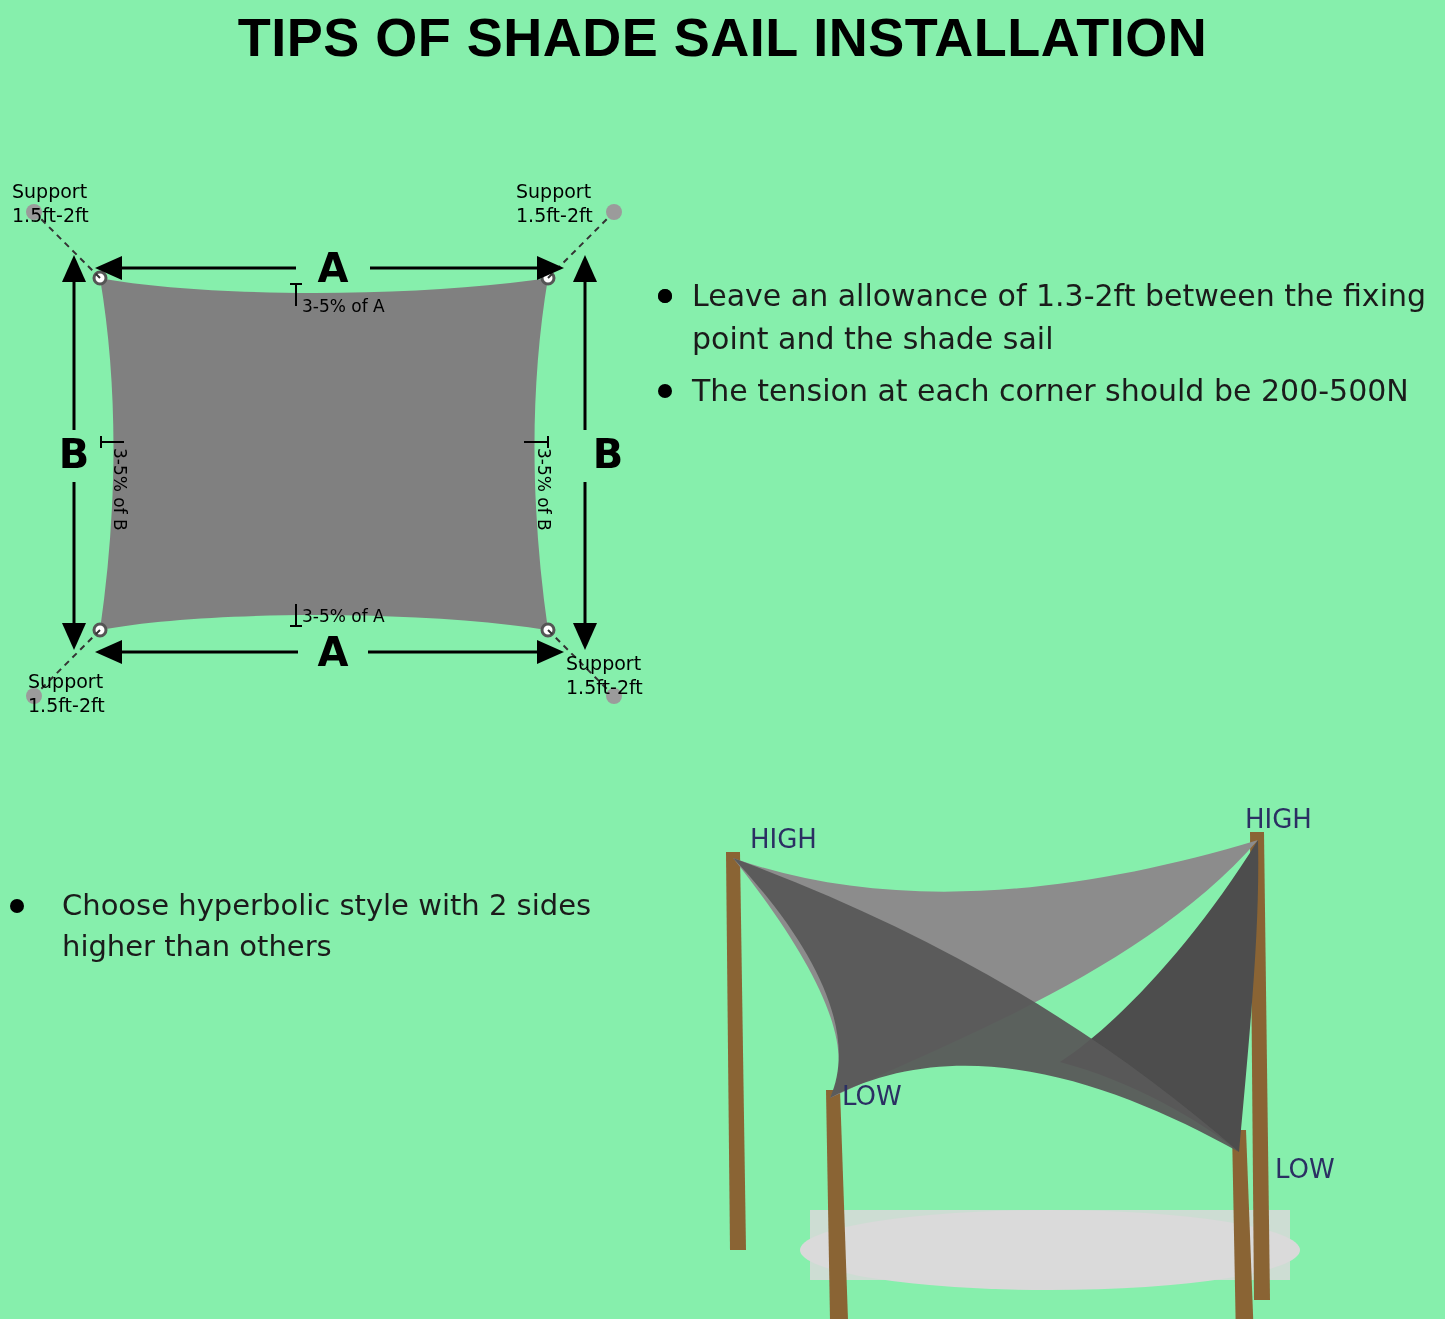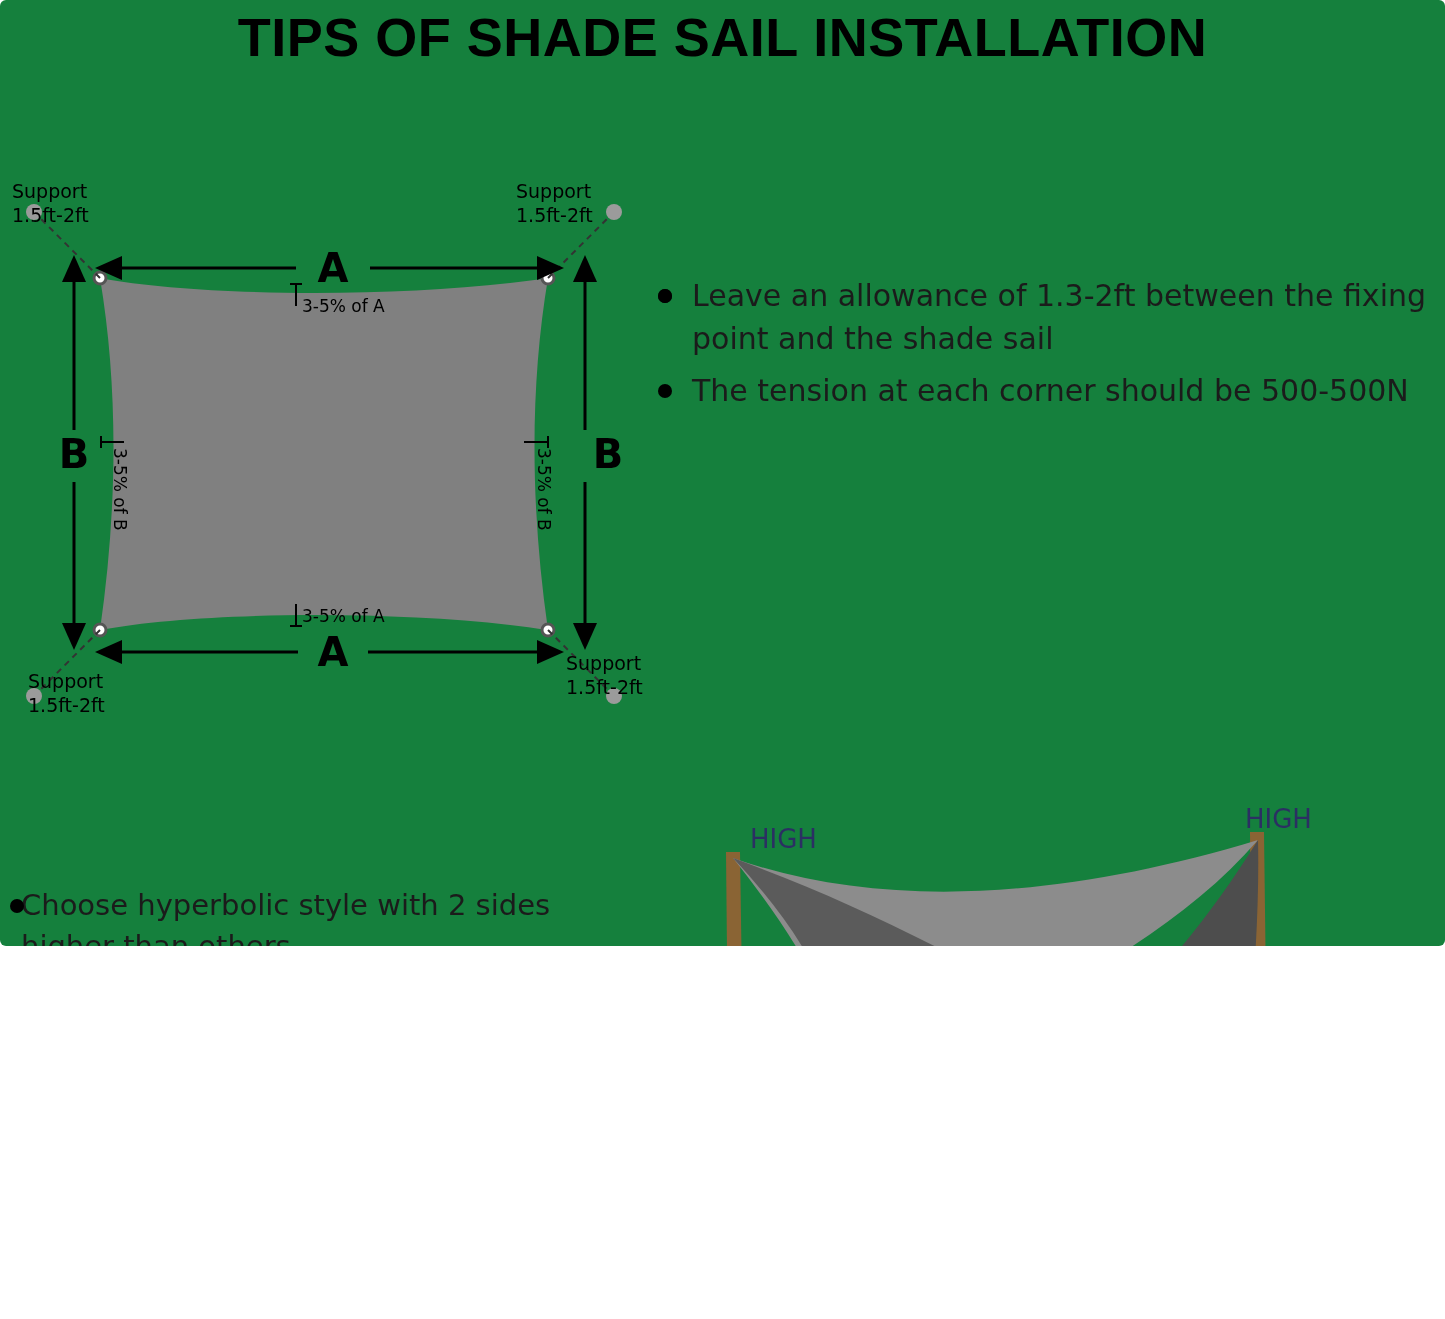--- a/index.html
+++ b/index.html
@@ -4,24 +4,23 @@
 <style>
   * { box-sizing: border-box; }
   html, body {
     margin: 0; padding: 0;
     background: #ffffff;
     font-family: "DejaVu Sans", sans-serif;
   }
   #page {
     position: relative;
     width: 1445px;
-    height: 946px;
-    background: #15803d;
+    height: 1319px;
+    background: #86efac;
     overflow: hidden;
-    border-radius: 6px;
   }
 
   
   #title {
     position: absolute;
     top: 6px; left: 0; width: 1445px;
     text-align: center;
     font-family: "Liberation Sans", sans-serif;
     font-weight: bold;
     font-size: 54px;
@@ -60,21 +59,21 @@
     color: #1b1b1b;
   }
   .bullet-list li .dot {
     position: absolute;
     left: 10px;
     top: 14px;
     width: 14px; height: 14px;
     background: #000;
     border-radius: 50%;
   }
-  #bullets-bottom .bullet-list li { font-size: 29px; padding-left: 21px; }
+  #bullets-bottom .bullet-list li { font-size: 29px; padding-left: 62px; }
 
   
   #diagram-sail {
     position: absolute;
     left: 630px; top: 780px;
     width: 815px; height: 549px; text-align: right;
   }
   #diagram-sail svg { display: block; }
 
   .lbl {
@@ -188,21 +187,21 @@
     <ul class="bullet-list">
       <li>
         <span class="dot"></span>
       </li>
       <li>
         <span class="dot"></span>
         <span>Leave an allowance of 1.3-2ft between the fixing point and the shade sail</span>
       </li>
       <li>
         <span class="dot"></span>
-        <span>The tension at each corner should be 500-500N</span>
+        <span>The tension at each corner should be 200-500N</span>
       </li>
     </ul>
   </div>
 
   <div id="bullets-bottom">
     <ul class="bullet-list">
       <li>
         <span class="dot"></span>
         <span>Choose hyperbolic style with 2 sides higher than others</span>
       </li>

